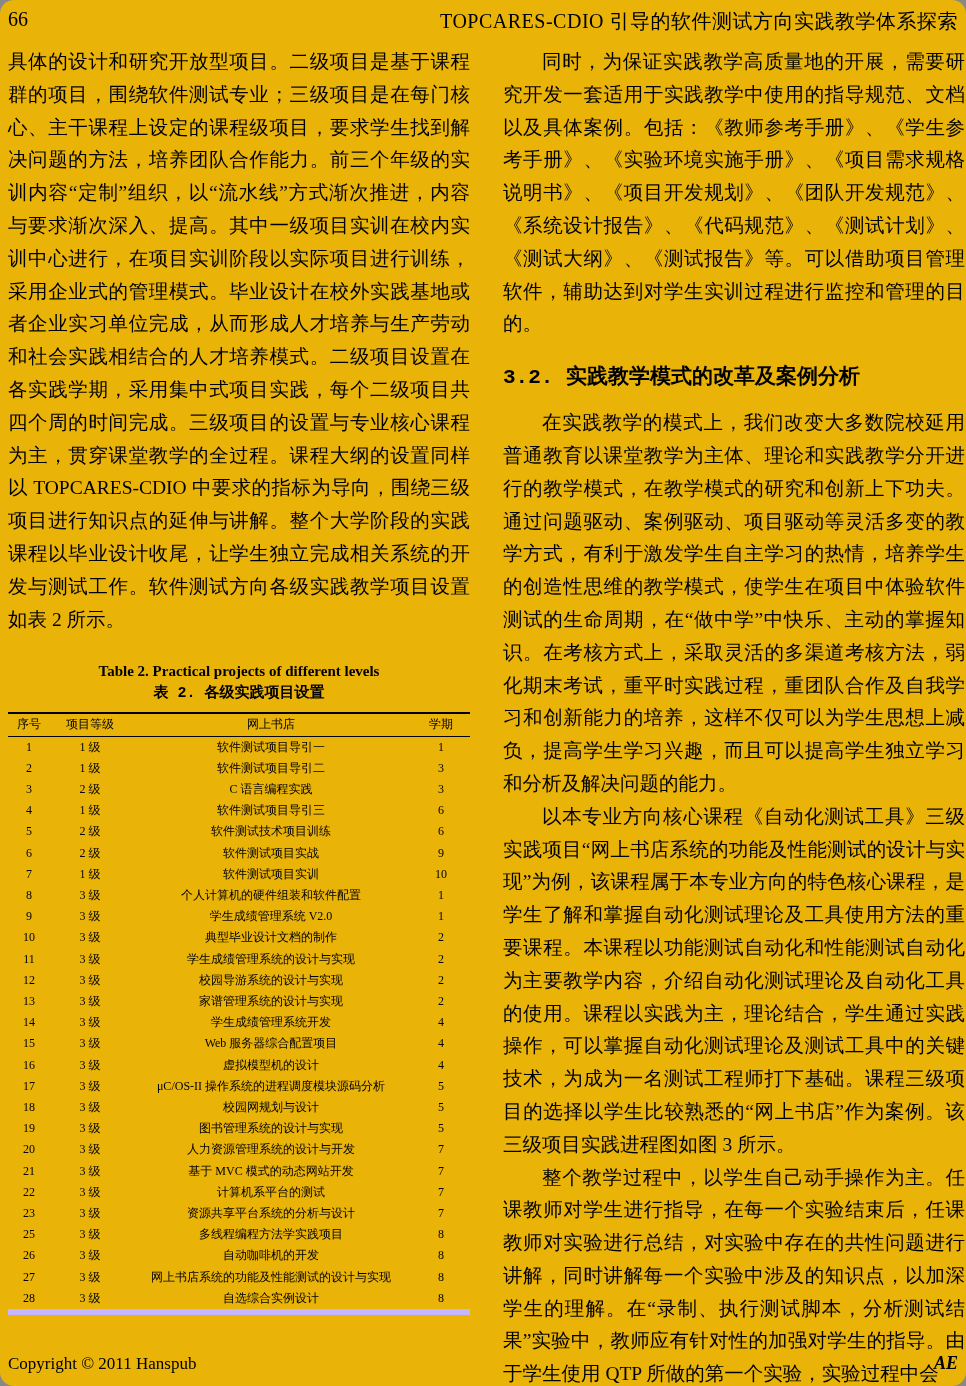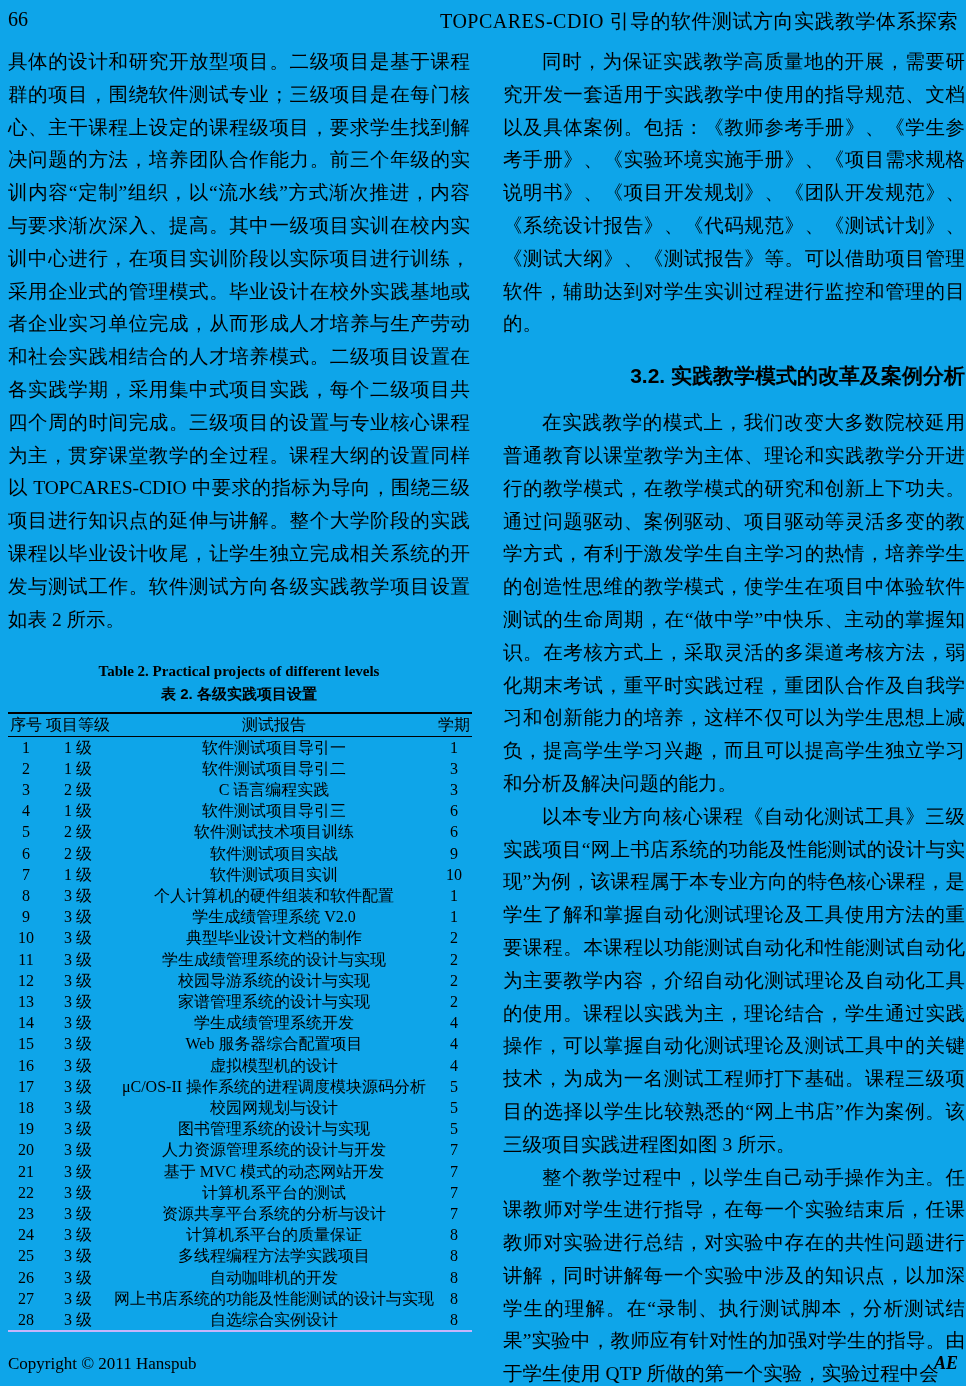--- a/index.html
+++ b/index.html
@@ -1,23 +1,24 @@
 <!DOCTYPE html>
 <html lang="zh"><head>
 <meta charset="utf-8">
 <style>
   html,body { margin:0; padding:0; background:#888; }
   .page {
     position: relative;
     width: 966px; height: 1386px;
     margin: 0 auto;
-    background: #0ea5e9;
+    background: #eab308;
     color: #000;
     font-family: "Liberation Serif", "DejaVu Serif", serif;
     overflow: hidden;
+    border-radius: 14px;
   }
   
   .page-header {
     position: absolute; top: 8px; left: 8px; right: 8px; height: 26px;
   }
   .page-number {
     position: absolute; left: 0; top: 0;
     font-size: 20px;
   }
   .running-title {
@@ -35,43 +36,42 @@
     margin: 0;
     font-size: 19.5px;
     line-height: 32.8px;
     text-align: justify;
   }
   .indent { text-indent: 2em; }
   .section-heading {
     margin: 21px 0 17px 0;
     font-size: 21px;
     font-weight: bold;
-    font-family: Liberation Sans, sans-serif;
-    text-align: right;
+    font-family: Liberation Mono, monospace;
   }
   
   .table-caption { margin-top: 25px; text-align: center; }
   .caption-en {
     font-size: 15px; font-weight: bold;
     font-family: "Liberation Serif", "DejaVu Serif", serif;
     line-height: 21px;
   }
   .caption-zh {
     font-size: 15px; font-weight: bold;
-    font-family: Liberation Sans, sans-serif;
+    font-family: Liberation Mono, monospace;
     line-height: 23px;
   }
   
   table.projects {
     width: 100%;
     margin-top: 7px;
     border-collapse: collapse;
     border-top: 2px solid #000;
-    border-bottom: 2px solid #c4b5fd;
-    font-size: 16px;
+    border-bottom: 6px solid #c4b5fd;
+    font-size: 12px;
   }
   table.projects th {
     font-weight: normal;
     border-bottom: 1.4px solid #000;
   }
   table.projects th, table.projects td {
     padding: 1px 2px;
     line-height: 19.2px;
     text-align: center;
     white-space: nowrap;
@@ -111,21 +111,21 @@
         <colgroup>
           <col class="c-idx">
             <col class="c-level">
             <col>
             <col class="c-sem">
         </colgroup>
         <thead>
           <tr>
             <th>序号</th>
             <th>项目等级</th>
-            <th>测试报告</th>
+            <th>网上书店</th>
             <th>学期</th>
           </tr>
         </thead>
         <tbody>
             <tr>
               <td>1</td>
               <td>1 级</td>
               <td>软件测试项目导引一</td>
               <td>1</td>
             </tr>
@@ -253,26 +253,20 @@
               <td>22</td>
               <td>3 级</td>
               <td>计算机系平台的测试</td>
               <td>7</td>
             </tr>
             <tr>
               <td>23</td>
               <td>3 级</td>
               <td>资源共享平台系统的分析与设计</td>
               <td>7</td>
-            </tr>
-            <tr>
-              <td>24</td>
-              <td>3 级</td>
-              <td>计算机系平台的质量保证</td>
-              <td>8</td>
             </tr>
             <tr>
               <td>25</td>
               <td>3 级</td>
               <td>多线程编程方法学实践项目</td>
               <td>8</td>
             </tr>
             <tr>
               <td>26</td>
               <td>3 级</td>

